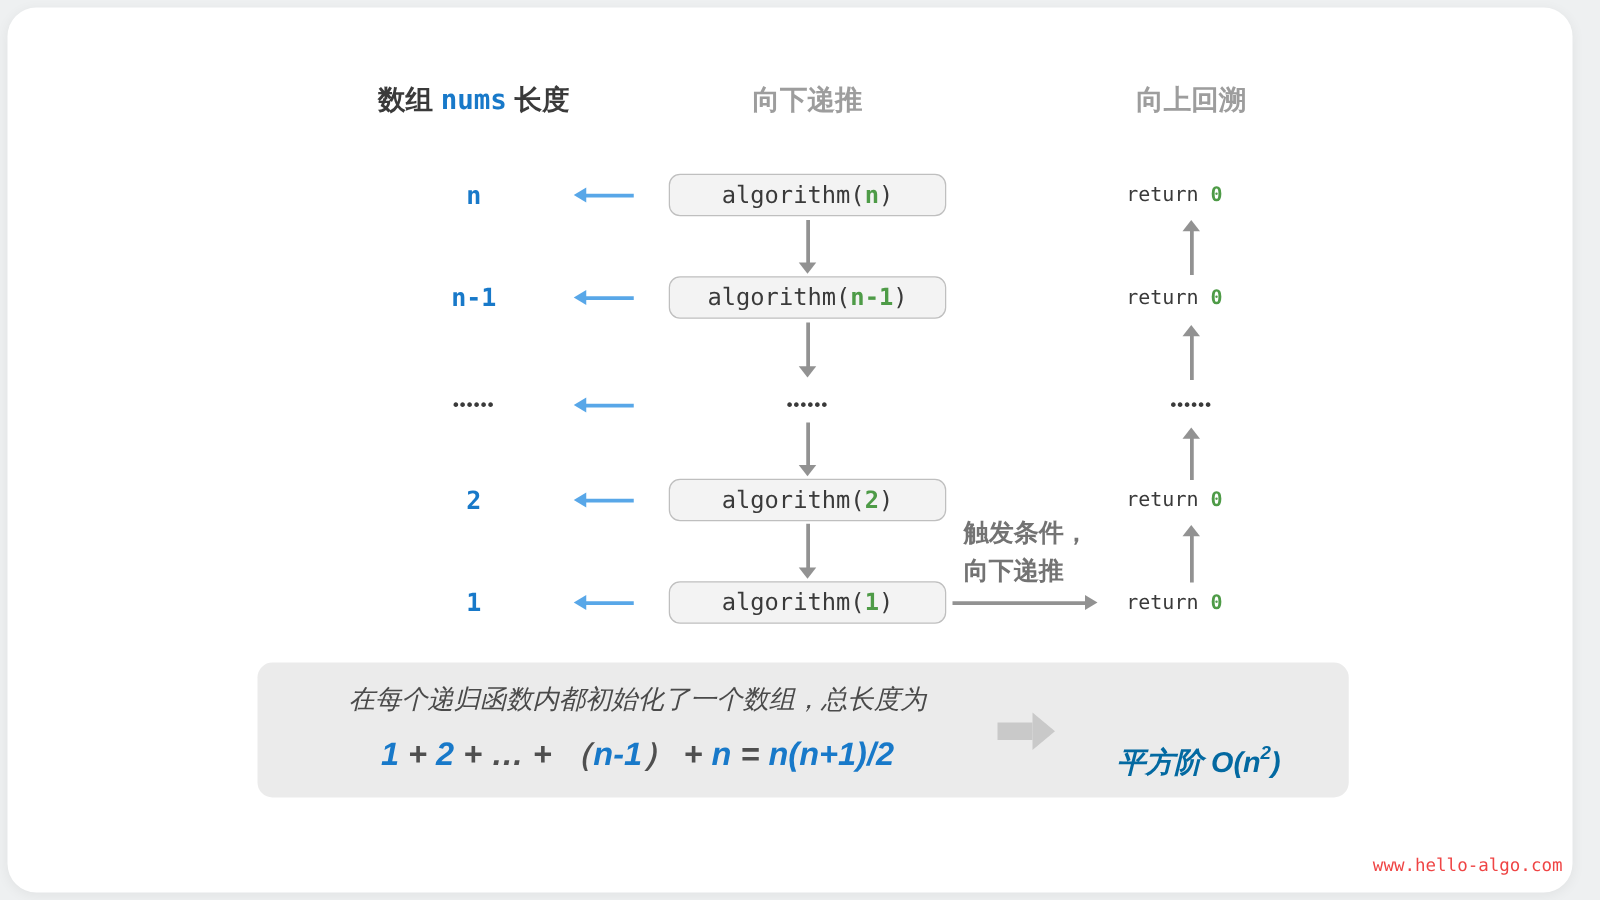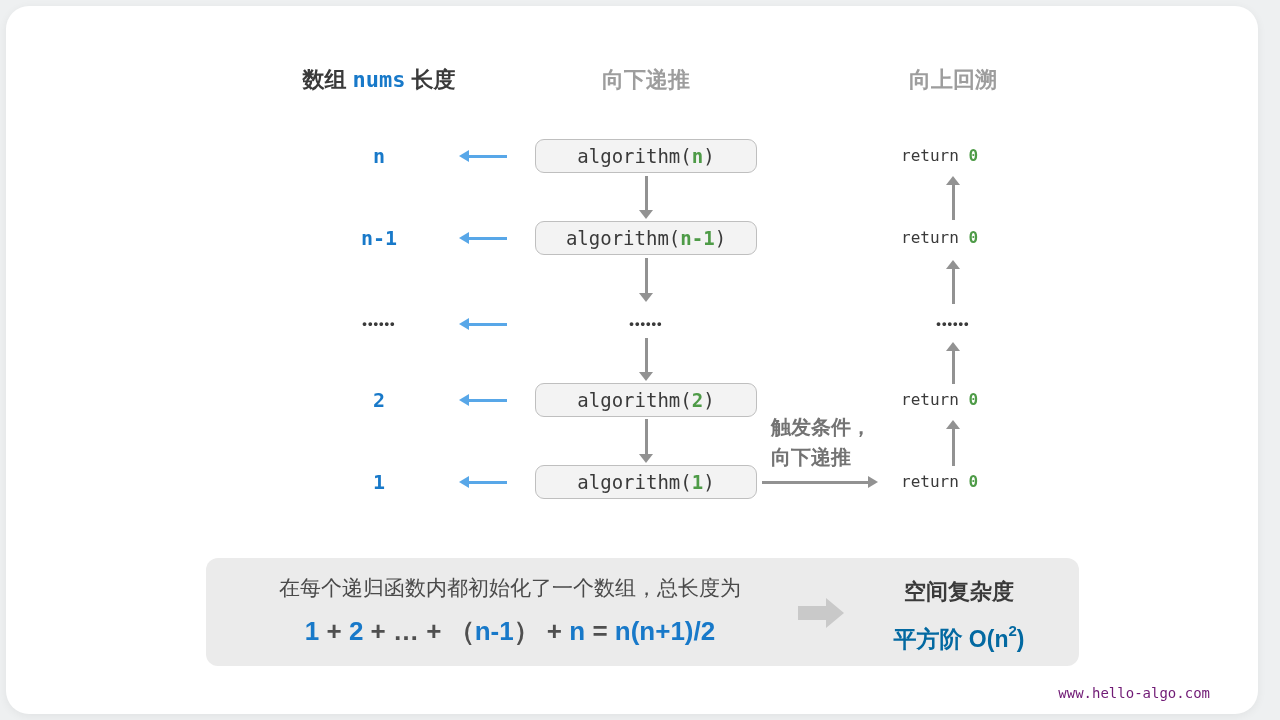--- a/index.html
+++ b/index.html
@@ -76,22 +76,22 @@
     border-top:6px solid transparent;border-bottom:6px solid transparent;
     border-left:10px solid #929292;}
 
   
   .trigger{
     font-size:20px;font-weight:bold;color:#737373;line-height:30px;white-space:nowrap;
   }
 
   
   .summary{
-    left:200px;top:552px;width:873px;height:108px;
-    background:#ebebeb;border-radius:12px;
+    left:200px;top:524px;width:873px;height:108px;
+    background:#ebebeb;border-radius:12px;font-style:italic;
   }
   .sum-line1{
     position:absolute;left:16px;top:16px;width:576px;
     font-size:21px;color:#4a4a4a;text-align:center;line-height:28px;white-space:nowrap;
   }
   .sum-formula{
     position:absolute;left:16px;top:58px;width:576px;
     font-size:26px;font-weight:bold;text-align:center;line-height:30px;white-space:nowrap;
   }
   .sum-formula span{white-space:pre;}
@@ -108,23 +108,23 @@
     font-size:22px;font-weight:bold;color:#3a3a3a;text-align:center;line-height:28px;white-space:nowrap;
   }
   .result-value{
     position:absolute;left:648px;top:60px;width:210px;
     font-size:23px;font-weight:bold;color:#0369a1;text-align:center;line-height:30px;white-space:nowrap;
   }
   .result-value sup{font-size:15px;position:relative;top:-2px;}
 
   
   .watermark{
-    left:1028px;top:679px;width:176px;text-align:right;
-    font-family:"DejaVu Sans Mono","Liberation Mono",monospace;
-    font-size:14px;color:#701a75;white-space:nowrap;
+    left:1068px;top:679px;width:176px;text-align:right;
+    font-family:"DejaVu Sans Mono","Liberation Mono",monospace;
+    font-size:14px;color:#ef4444;white-space:nowrap;
   }
 </style>
 </head>
 <body>
 
 <div class="card">
 
   <div class="abs hdr center" style="left:253px;top:59px;width:240px;">
     <span class="hdr-dark">数组</span><span class="hdr-dark"> </span><span class="hdr-code">nums</span><span class="hdr-dark"> </span><span class="hdr-dark">长度</span>
   </div>
@@ -215,19 +215,18 @@
 
   <div class="abs summary">
     <div class="sum-line1">在每个递归函数内都初始化了一个数组，总长度为</div>
     <div class="sum-formula">
       <span class="f-blue">1</span><span class="f-dark"> + </span><span class="f-blue">2</span><span class="f-dark"> + </span><span class="f-dark">…</span><span class="f-dark"> + </span><span class="f-dark">（</span><span class="f-blue">n-1</span><span class="f-dark">）</span><span class="f-dark"> + </span><span class="f-blue">n</span><span class="f-dark"> = </span><span class="f-blue">n(n+1)/2</span>
     </div>
     <div class="abs block-arrow" style="left:592px;top:40px;width:46px;height:30px;">
         <i class="bar"></i>
         <i class="tip"></i>
       </div>
-    <div class="result-title">空间复杂度</div>
     <div class="result-value"><span>平方阶 O(n</span><sup>2</sup><span>)</span></div>
   </div>
 
   <div class="abs watermark">www.hello-algo.com</div>
 
 </div>
 
 </body></html>

